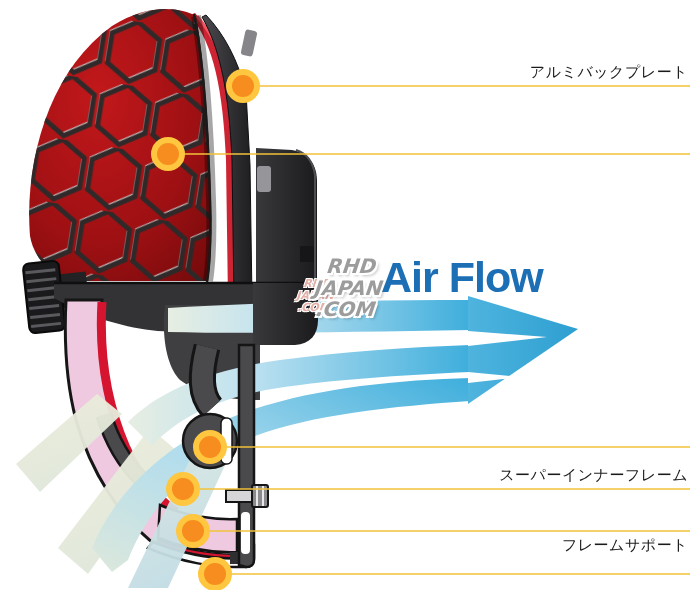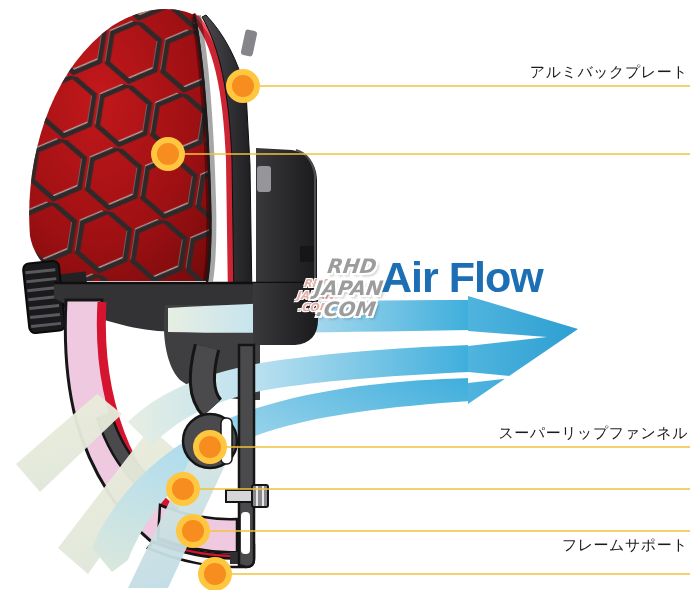--- a/index.html
+++ b/index.html
@@ -177,21 +177,21 @@
 
   <div class="wm wm-main">
     <div>RHD</div>
     <div>JAPAN</div>
     <div>.COM</div>
   </div>
 
   <div class="airflow-title">Air Flow</div>
 
   <div class="part-label" style="top:62px">アルミバックプレート</div>
-  <div class="part-label" style="top:423px">スーパーリップファンネル</div>
+  <div class="part-label" style="top:465px">スーパーインナーフレーム</div>
   <div class="part-label" style="top:535px">フレームサポート</div>
 
   <div class="dot" style="left:226px;top:69px"></div>
   <div class="dot" style="left:151px;top:137px"></div>
   <div class="dot" style="left:193px;top:430px"></div>
   <div class="dot" style="left:166px;top:472px"></div>
   <div class="dot" style="left:176px;top:514px"></div>
   <div class="dot" style="left:198px;top:557px"></div>
 
 </div>

